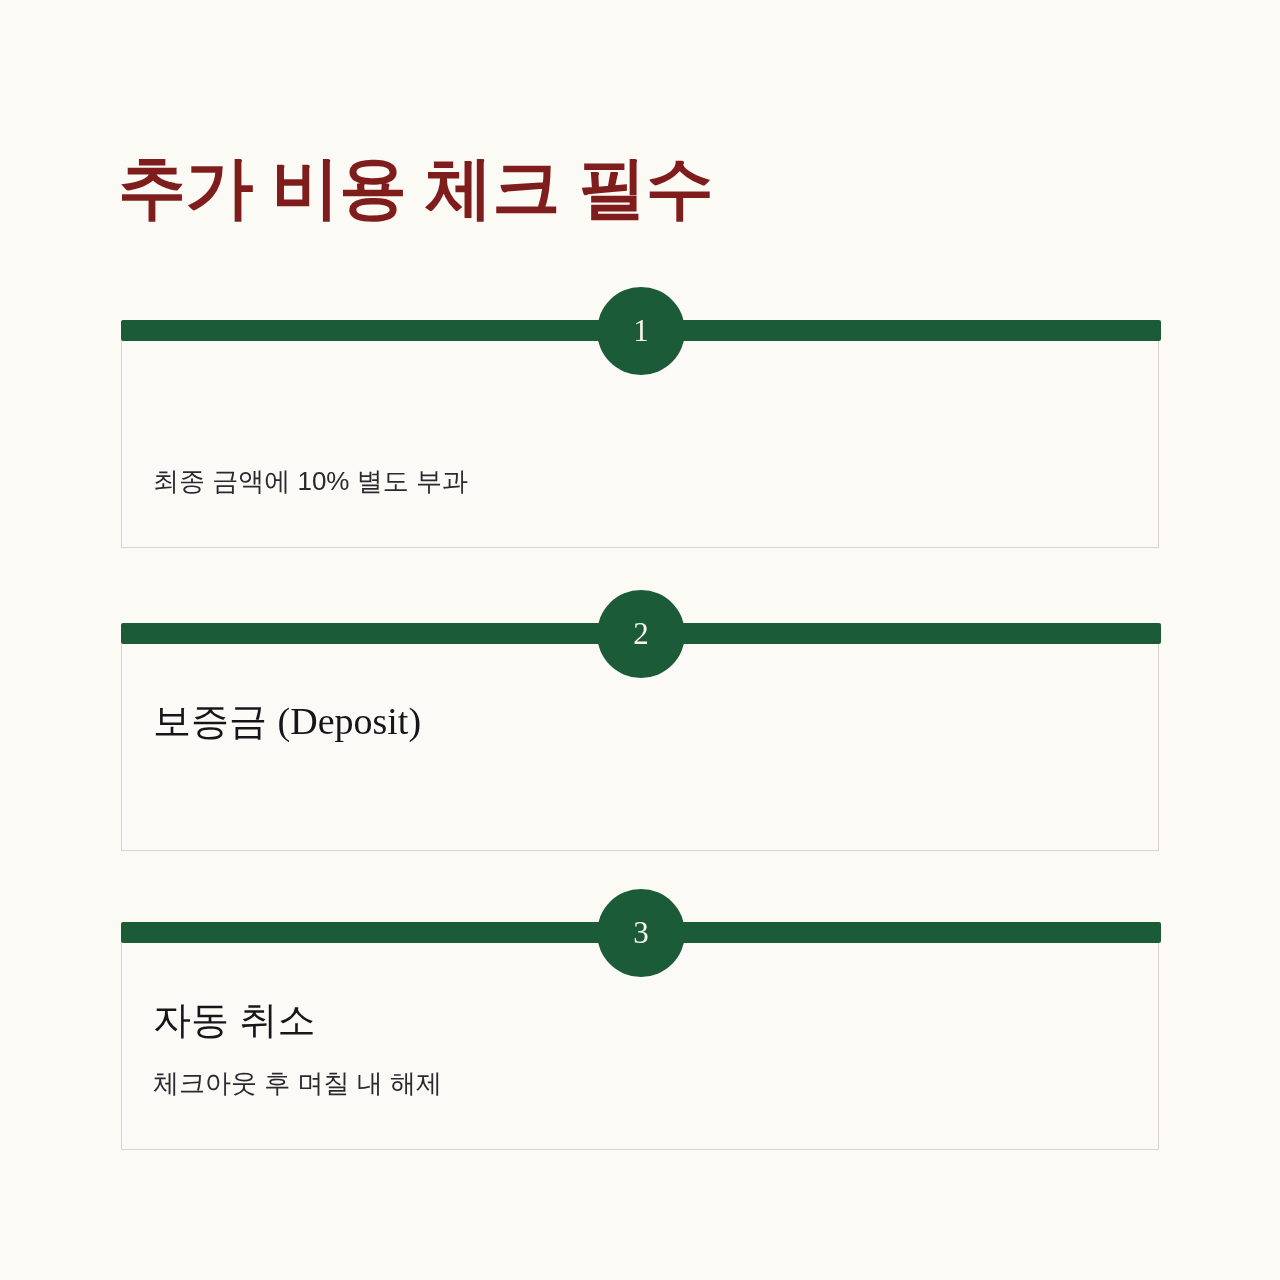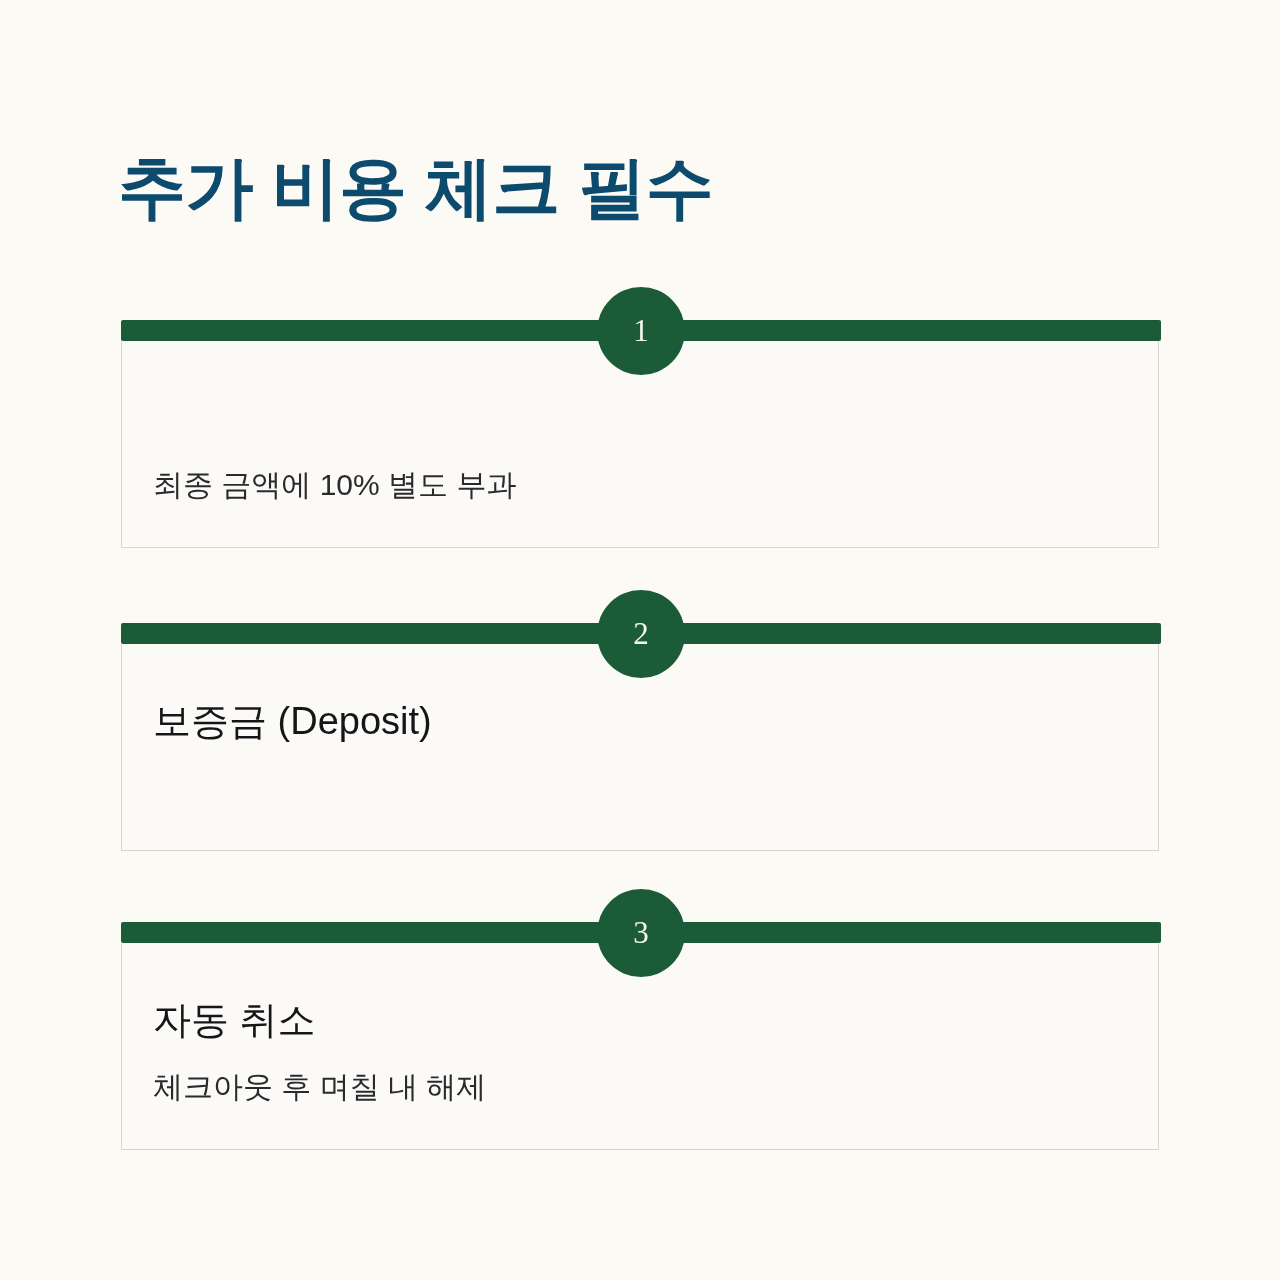--- a/index.html
+++ b/index.html
@@ -21,21 +21,21 @@
   }
 
   
   .page-title {
     position: absolute;
     left: 118px;
     top: 112px;
     font-size: 68px;
     line-height: 1.1;
     font-weight: 700;
-    color: #0c4a6e;
+    color: #7f1d1d;
     letter-spacing: -0.5px;
     white-space: nowrap;
     margin-top: 38px;
   }
 
   
   .steps {
     position: absolute;
     left: 0;
     top: 0;
@@ -106,28 +106,28 @@
     position: absolute;
     left: 32px;
     top: 76px;
     font-size: 38px;
     line-height: 1.2;
     font-weight: 400;
     color: #16161A;
     white-space: nowrap;
   }
   .step-heading .latin {
-    font-family: Liberation Sans, sans-serif;
+    font-family: Liberation Serif, serif;
     font-size: 38px;
   }
   .step-sub {
     position: absolute;
     left: 32px;
     top: 145px;
-    font-size: 30px;
+    font-size: 26px;
     line-height: 1.3;
     font-weight: 400;
     color: #2A2A2E;
     white-space: nowrap;
   }
 </style>
 </head>
 <body>
 
 <div class="page">

